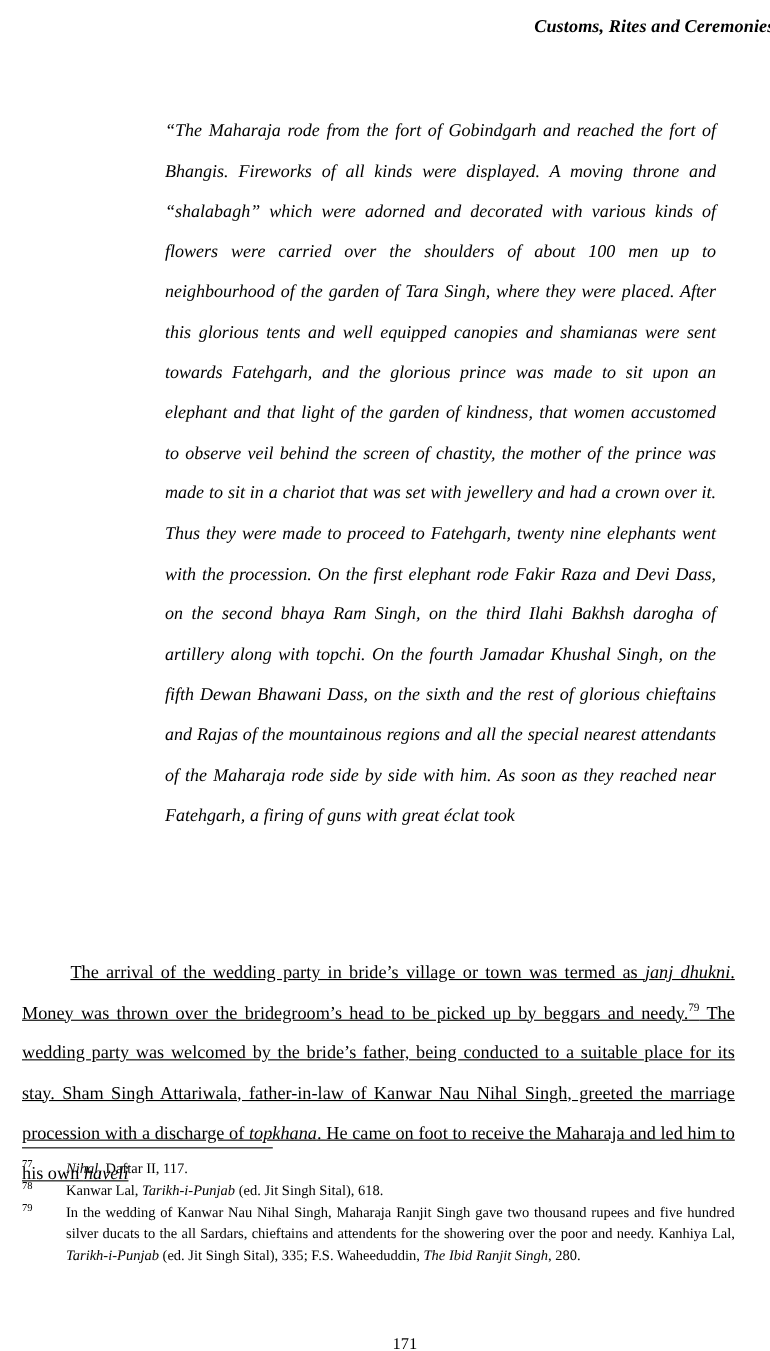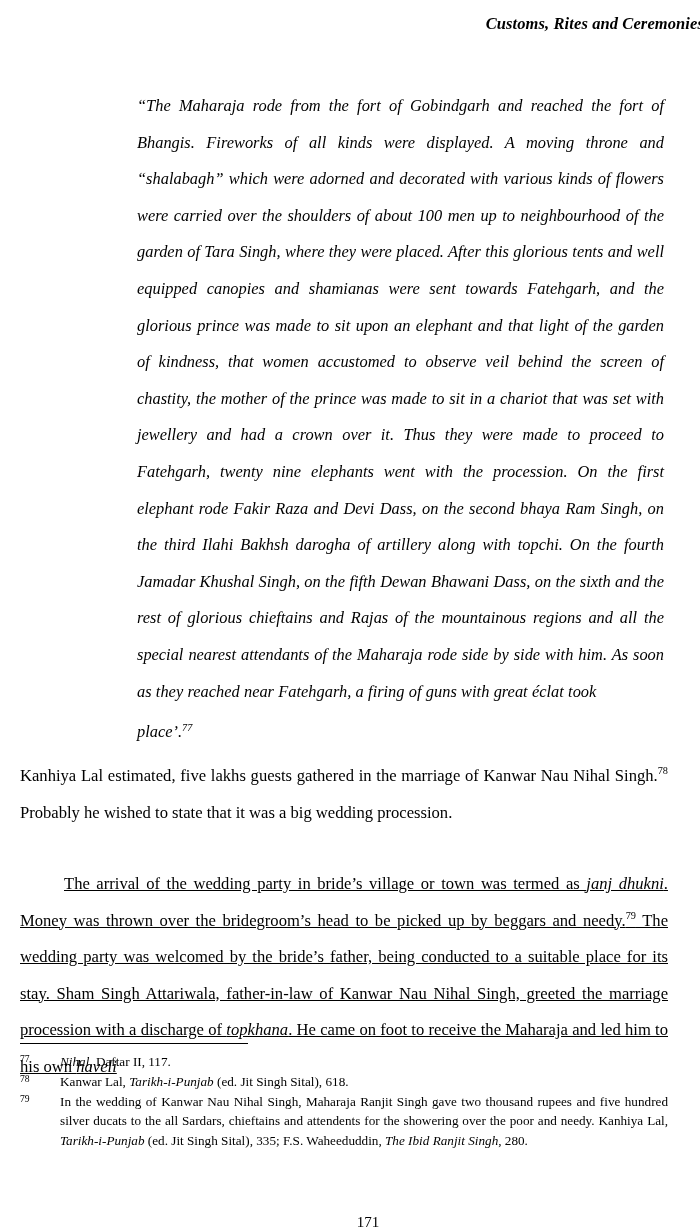--- a/index.html
+++ b/index.html
@@ -43,21 +43,21 @@
     left: 133px;
     top: 84px;
     width: 535px;
     font-style: italic;
     font-size: 16.4px;
     line-height: 36.6px;
     text-align: justify;
     text-justify: inter-word;
     word-spacing: 0.2px;
   }
-  .blockquote p { margin: 4px; }
+  .blockquote p { margin: 17px; }
   .blockquote .last-line { text-align: left; }
 
   
   .body-block {
     position: absolute;
     left: 20px;
     width: 648px;
     font-size: 16.6px;
     line-height: 36.5px;
     text-align: justify;
@@ -120,26 +120,22 @@
 </style>
 </head>
 <body>
 
 <div class="page">
 
   <div class="running-head">Customs, Rites and Ceremonies</div>
 
   <div class="blockquote">
     <p><span>“The Maharaja rode from the fort of Gobindgarh and reached the fort of Bhangis. Fireworks of all kinds were displayed. A moving throne and “shalabagh” which were adorned and decorated with various kinds of flowers were carried over the shoulders of about 100 men up to neighbourhood of the garden of Tara Singh, where they were placed. After this glorious tents and well equipped canopies and shamianas were sent towards Fatehgarh, and the glorious prince was made to sit upon an elephant and that light of the garden of kindness, that women accustomed to observe veil behind the screen of chastity, the mother of the prince was made to sit in a chariot that was set with jewellery and had a crown over it. Thus they were made to proceed to Fatehgarh, twenty nine elephants went with the procession. On the first elephant rode Fakir Raza and Devi Dass, on the second bhaya Ram Singh, on the third Ilahi Bakhsh darogha of artillery along with topchi. On the fourth Jamadar Khushal Singh, on the fifth Dewan Bhawani Dass, on the sixth and the rest of glorious chieftains and Rajas of the mountainous regions and all the special nearest attendants of the Maharaja rode side by side with him. As soon as they reached near Fatehgarh, a firing of guns with great éclat took</span></p>
-    <p class="last-line"><span>place’.</span><sup>77</sup></p>
   </div>
 
-  <div class="body-block" id="para-1">
-    <p><span>Kanhiya Lal estimated, five lakhs guests gathered in the marriage of Kanwar Nau Nihal Singh.</span><sup>78</sup><span> Probably he wished to state that it was a big wedding procession.</span></p>
-  </div>
 
   <div class="body-block" id="para-2">
     <p class="indent"><span>The arrival of the wedding party in bride’s village or town was termed as </span><i>janj dhukni</i><span>. Money was thrown over the bridegroom’s head to be picked up by beggars and needy.</span><sup>79</sup><span> The wedding party was welcomed by the bride’s father, being conducted to a suitable place for its stay. Sham Singh Attariwala, father-in-law of Kanwar Nau Nihal Singh, greeted the marriage procession with a discharge of </span><i>topkhana</i><span>. He came on foot to receive the Maharaja and led him to his own </span><i>haveli</i></p>
   </div>
 
   <div class="footnote-rule"></div>
 
   <div class="footnotes">
 
     <div class="fn">

